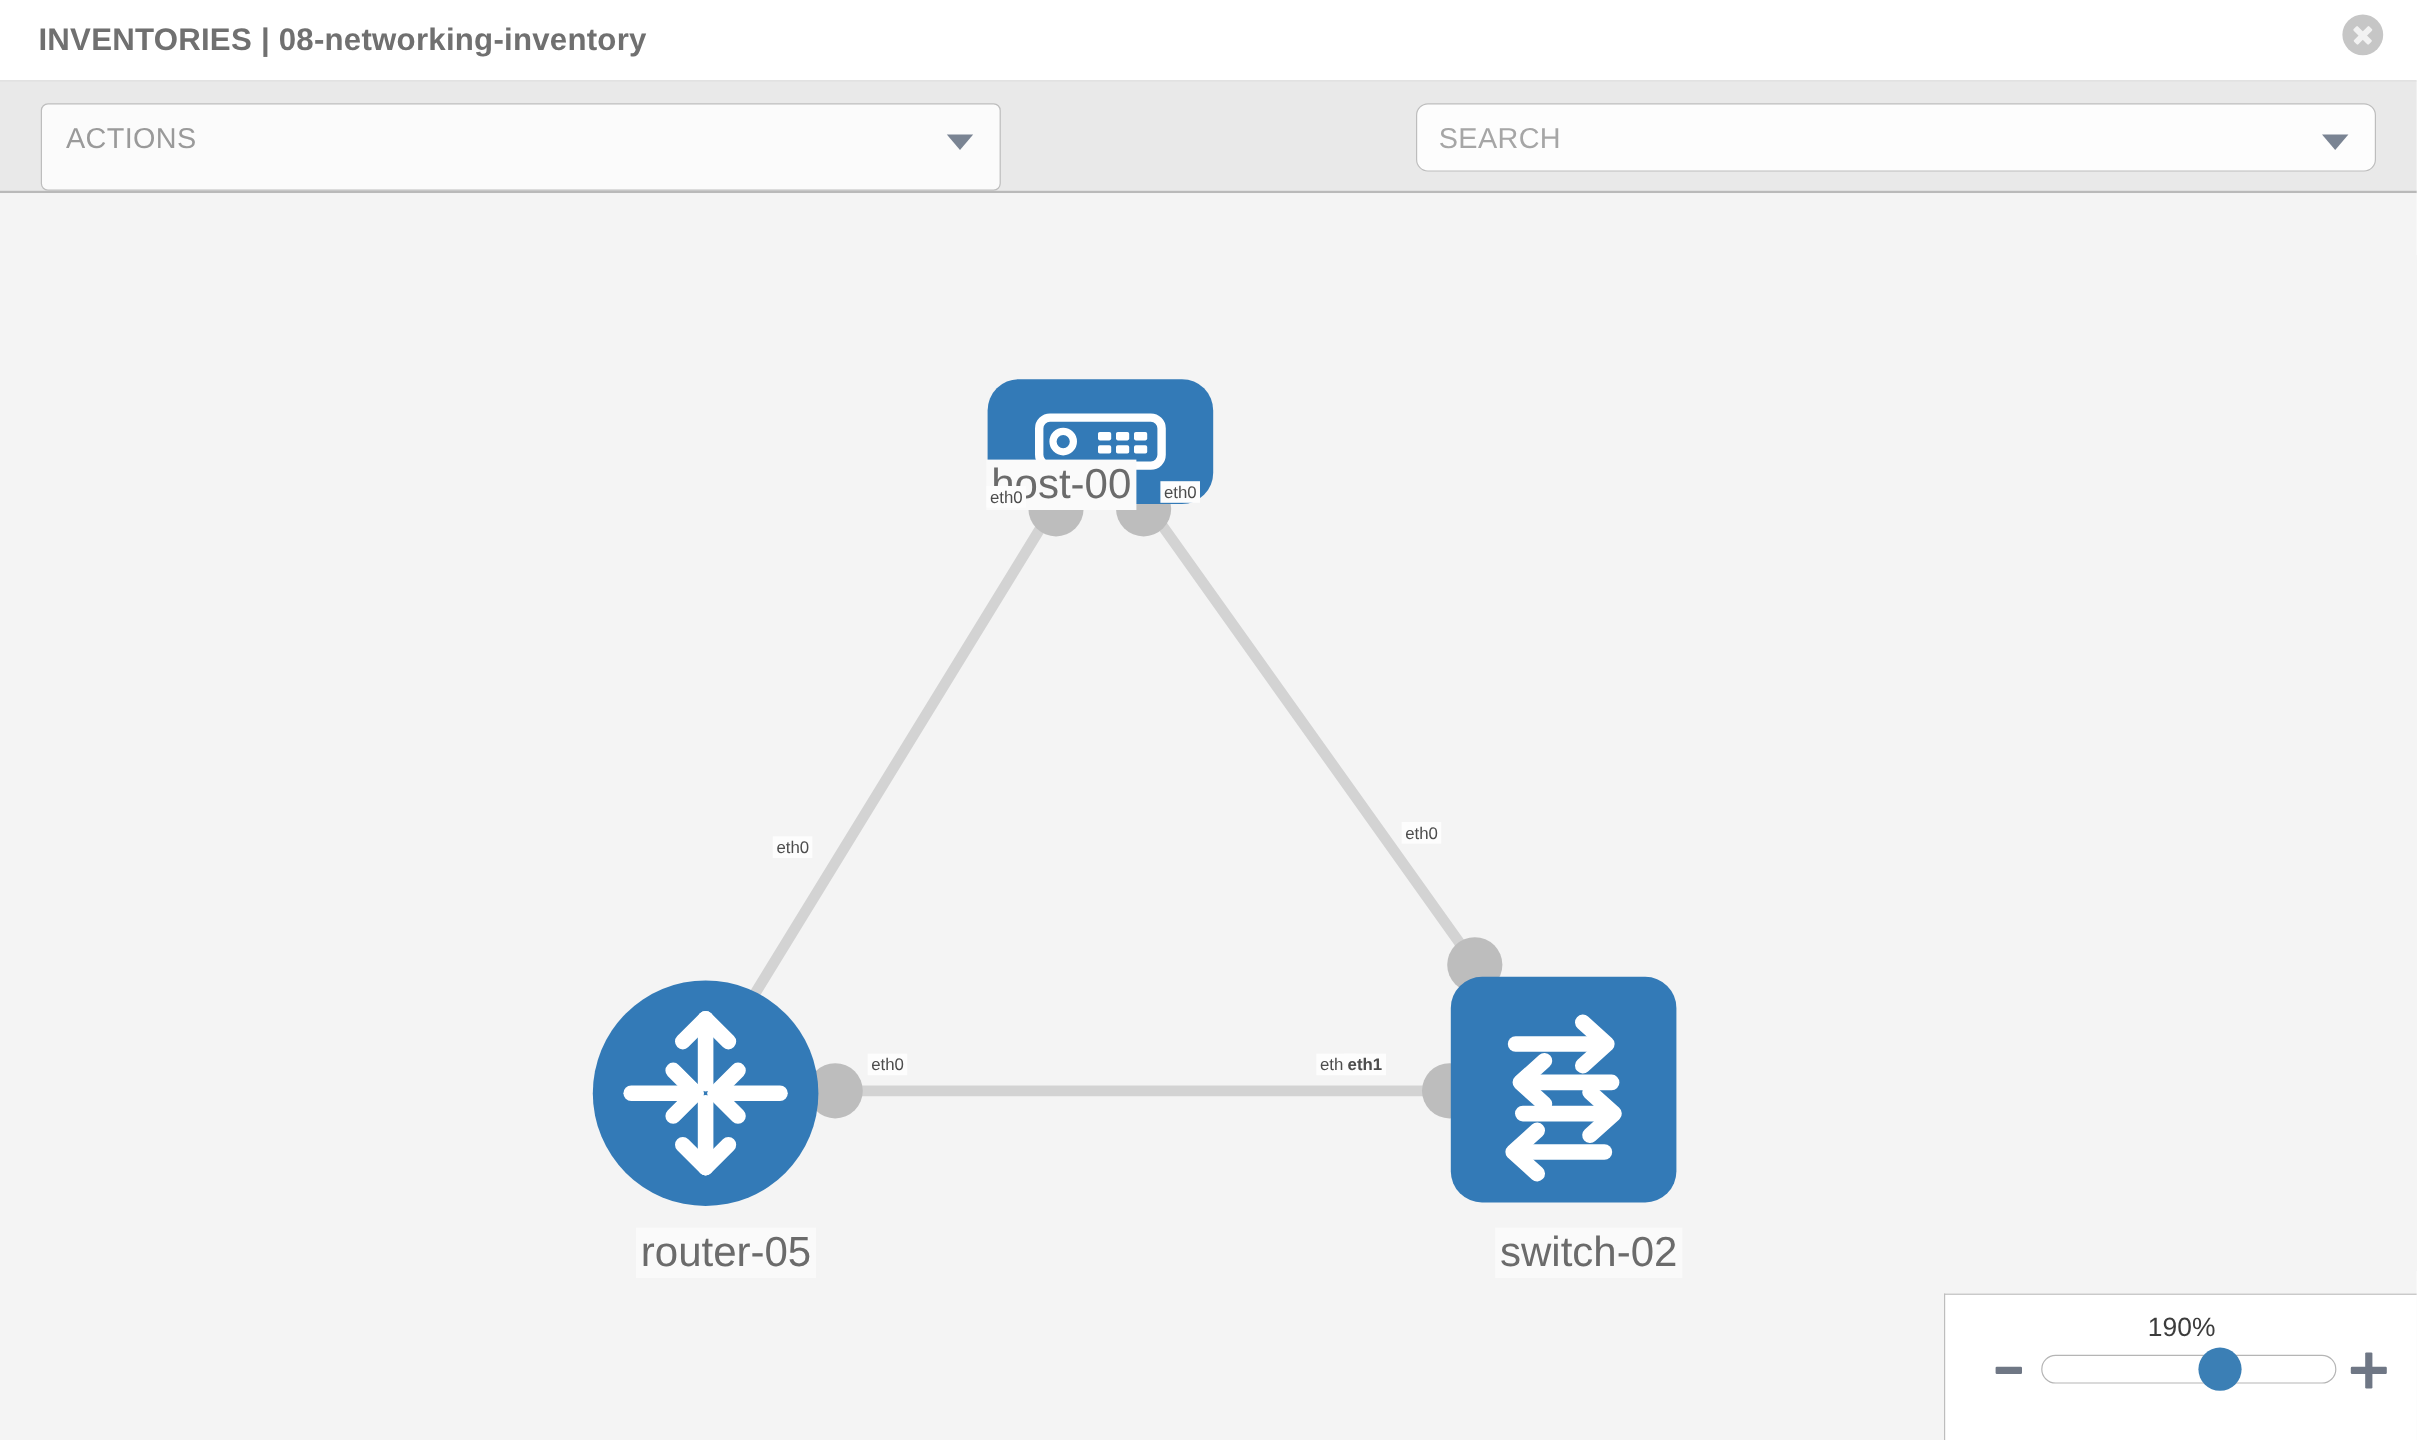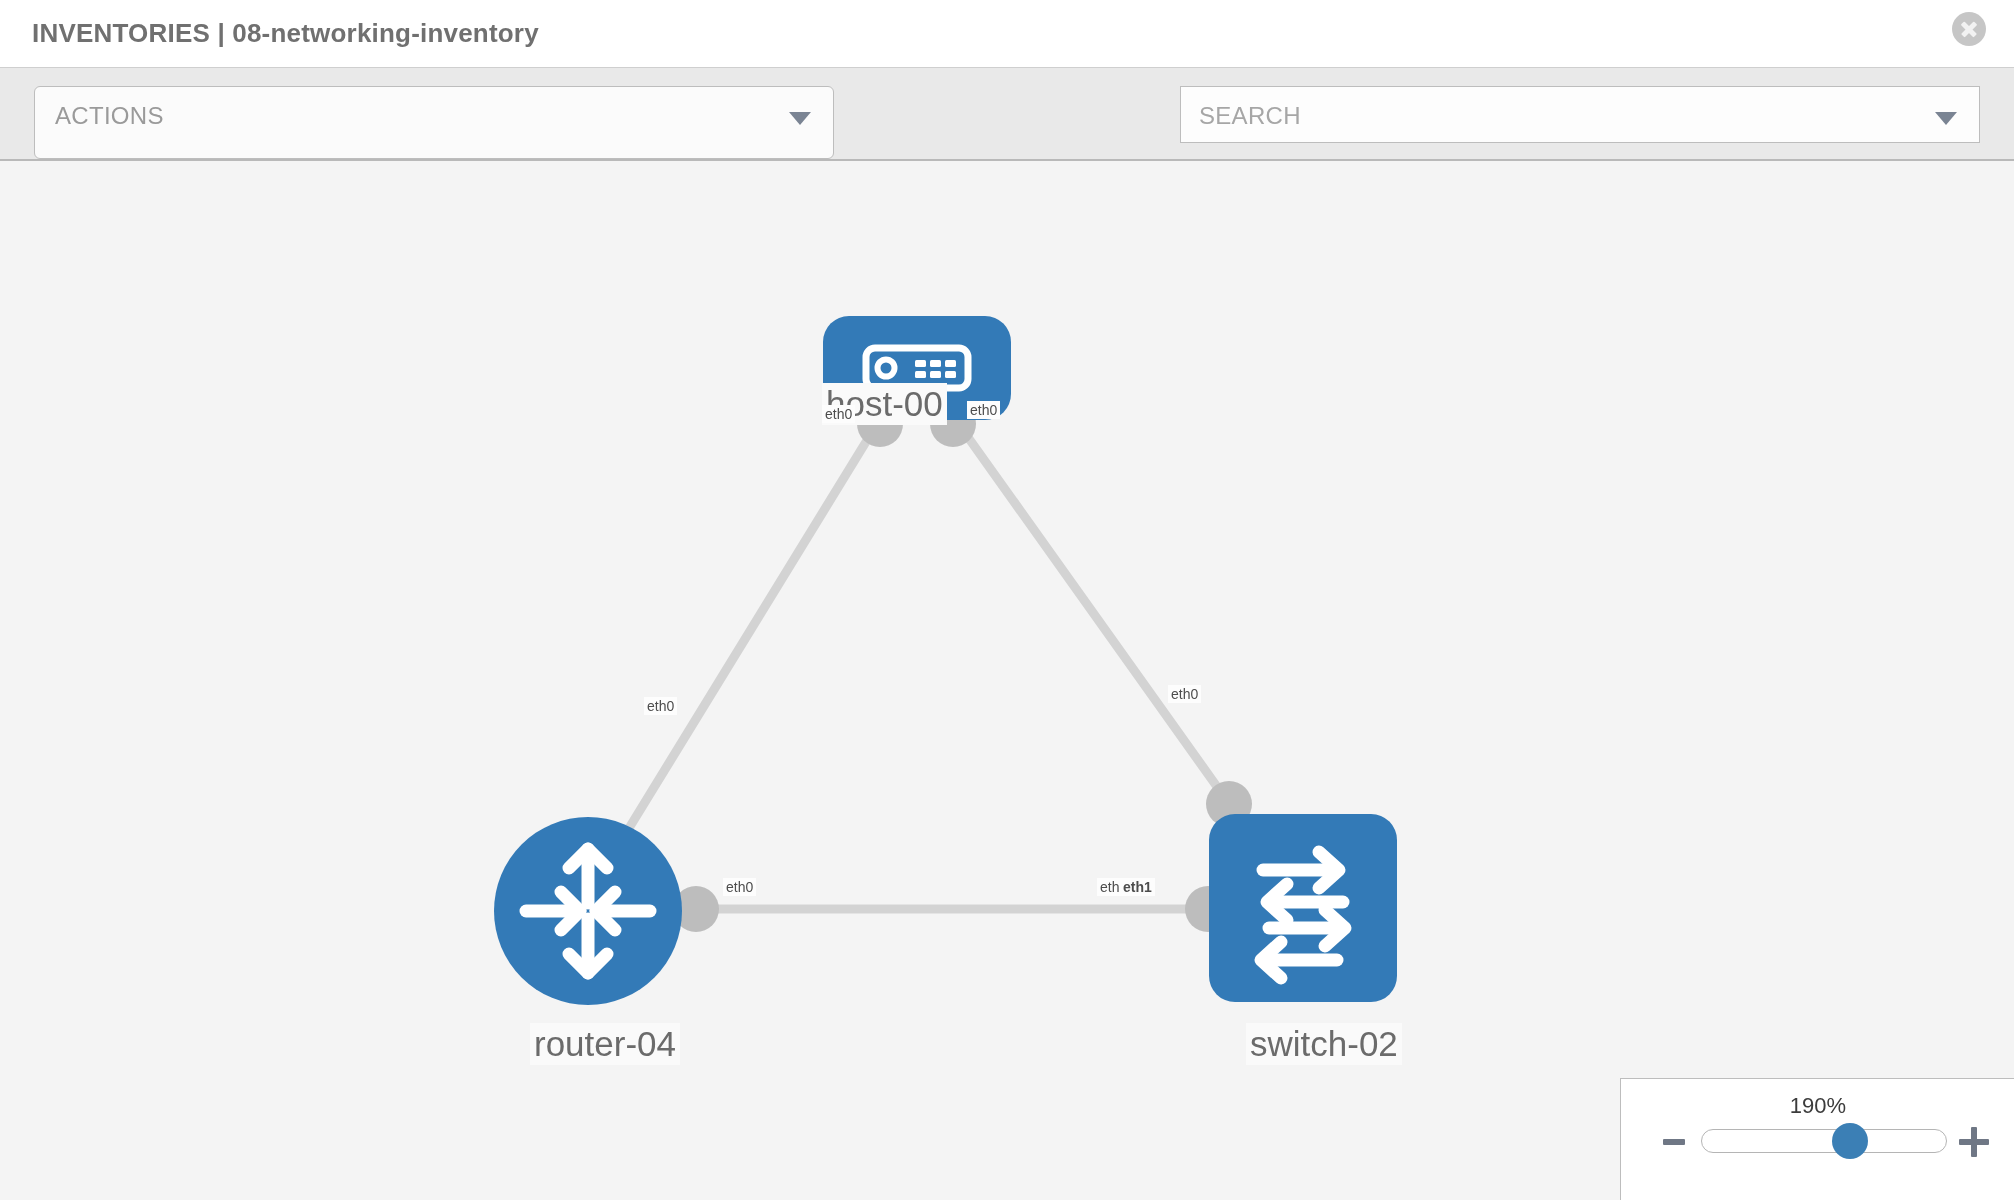--- a/index.html
+++ b/index.html
@@ -107,21 +107,21 @@
   .tool-key    { left: 1107px; }
 
   .search-box {
     position: absolute;
     left: 1180px;
     top: 18px;
     width: 800px;
     height: 57px;
     background: #fdfdfd;
     border: 1px solid #bdbdbd;
-    border-radius: 0;
+    border-radius: 10px;
     box-sizing: border-box;
     cursor: text;
   }
   .search-box .label {
     position: absolute;
     left: 18px;
     top: 15px;
     font-size: 24px;
     color: #a6a6a6;
     letter-spacing: 0.3px;
@@ -348,21 +348,21 @@
         <line x1="60" y1="114" x2="134" y2="114"></line>
         <polyline points="116,96 136,114 116,132"></polyline>
 
         <line x1="128" y1="146" x2="54" y2="146"></line>
         <polyline points="72,128 52,146 72,164"></polyline>
       </g>
     </svg>
   </div>
 
   <div class="node-label" style="left:822px;  top:222px;">host-00</div>
-  <div class="node-label" style="left:530px;  top:862px;">router-04</div>
+  <div class="node-label" style="left:530px;  top:862px;">router-05</div>
   <div class="node-label" style="left:1246px; top:862px;">switch-02</div>
 
   <div class="iface-label" style="left:822px;  top:244px;">eth0</div>
   <div class="iface-label" style="left:967px;  top:240px;">eth0</div>
   <div class="iface-label" style="left:644px;  top:536px;">eth0</div>
   <div class="iface-label" style="left:1168px; top:524px;">eth0</div>
   <div class="iface-label" style="left:723px;  top:717px;">eth0</div>
   <div class="iface-label" style="left:1097px; top:717px;">eth0</div>
   <div class="iface-label" style="left:1120px; top:717px;font-weight:bold;">eth1</div>
 </div>

